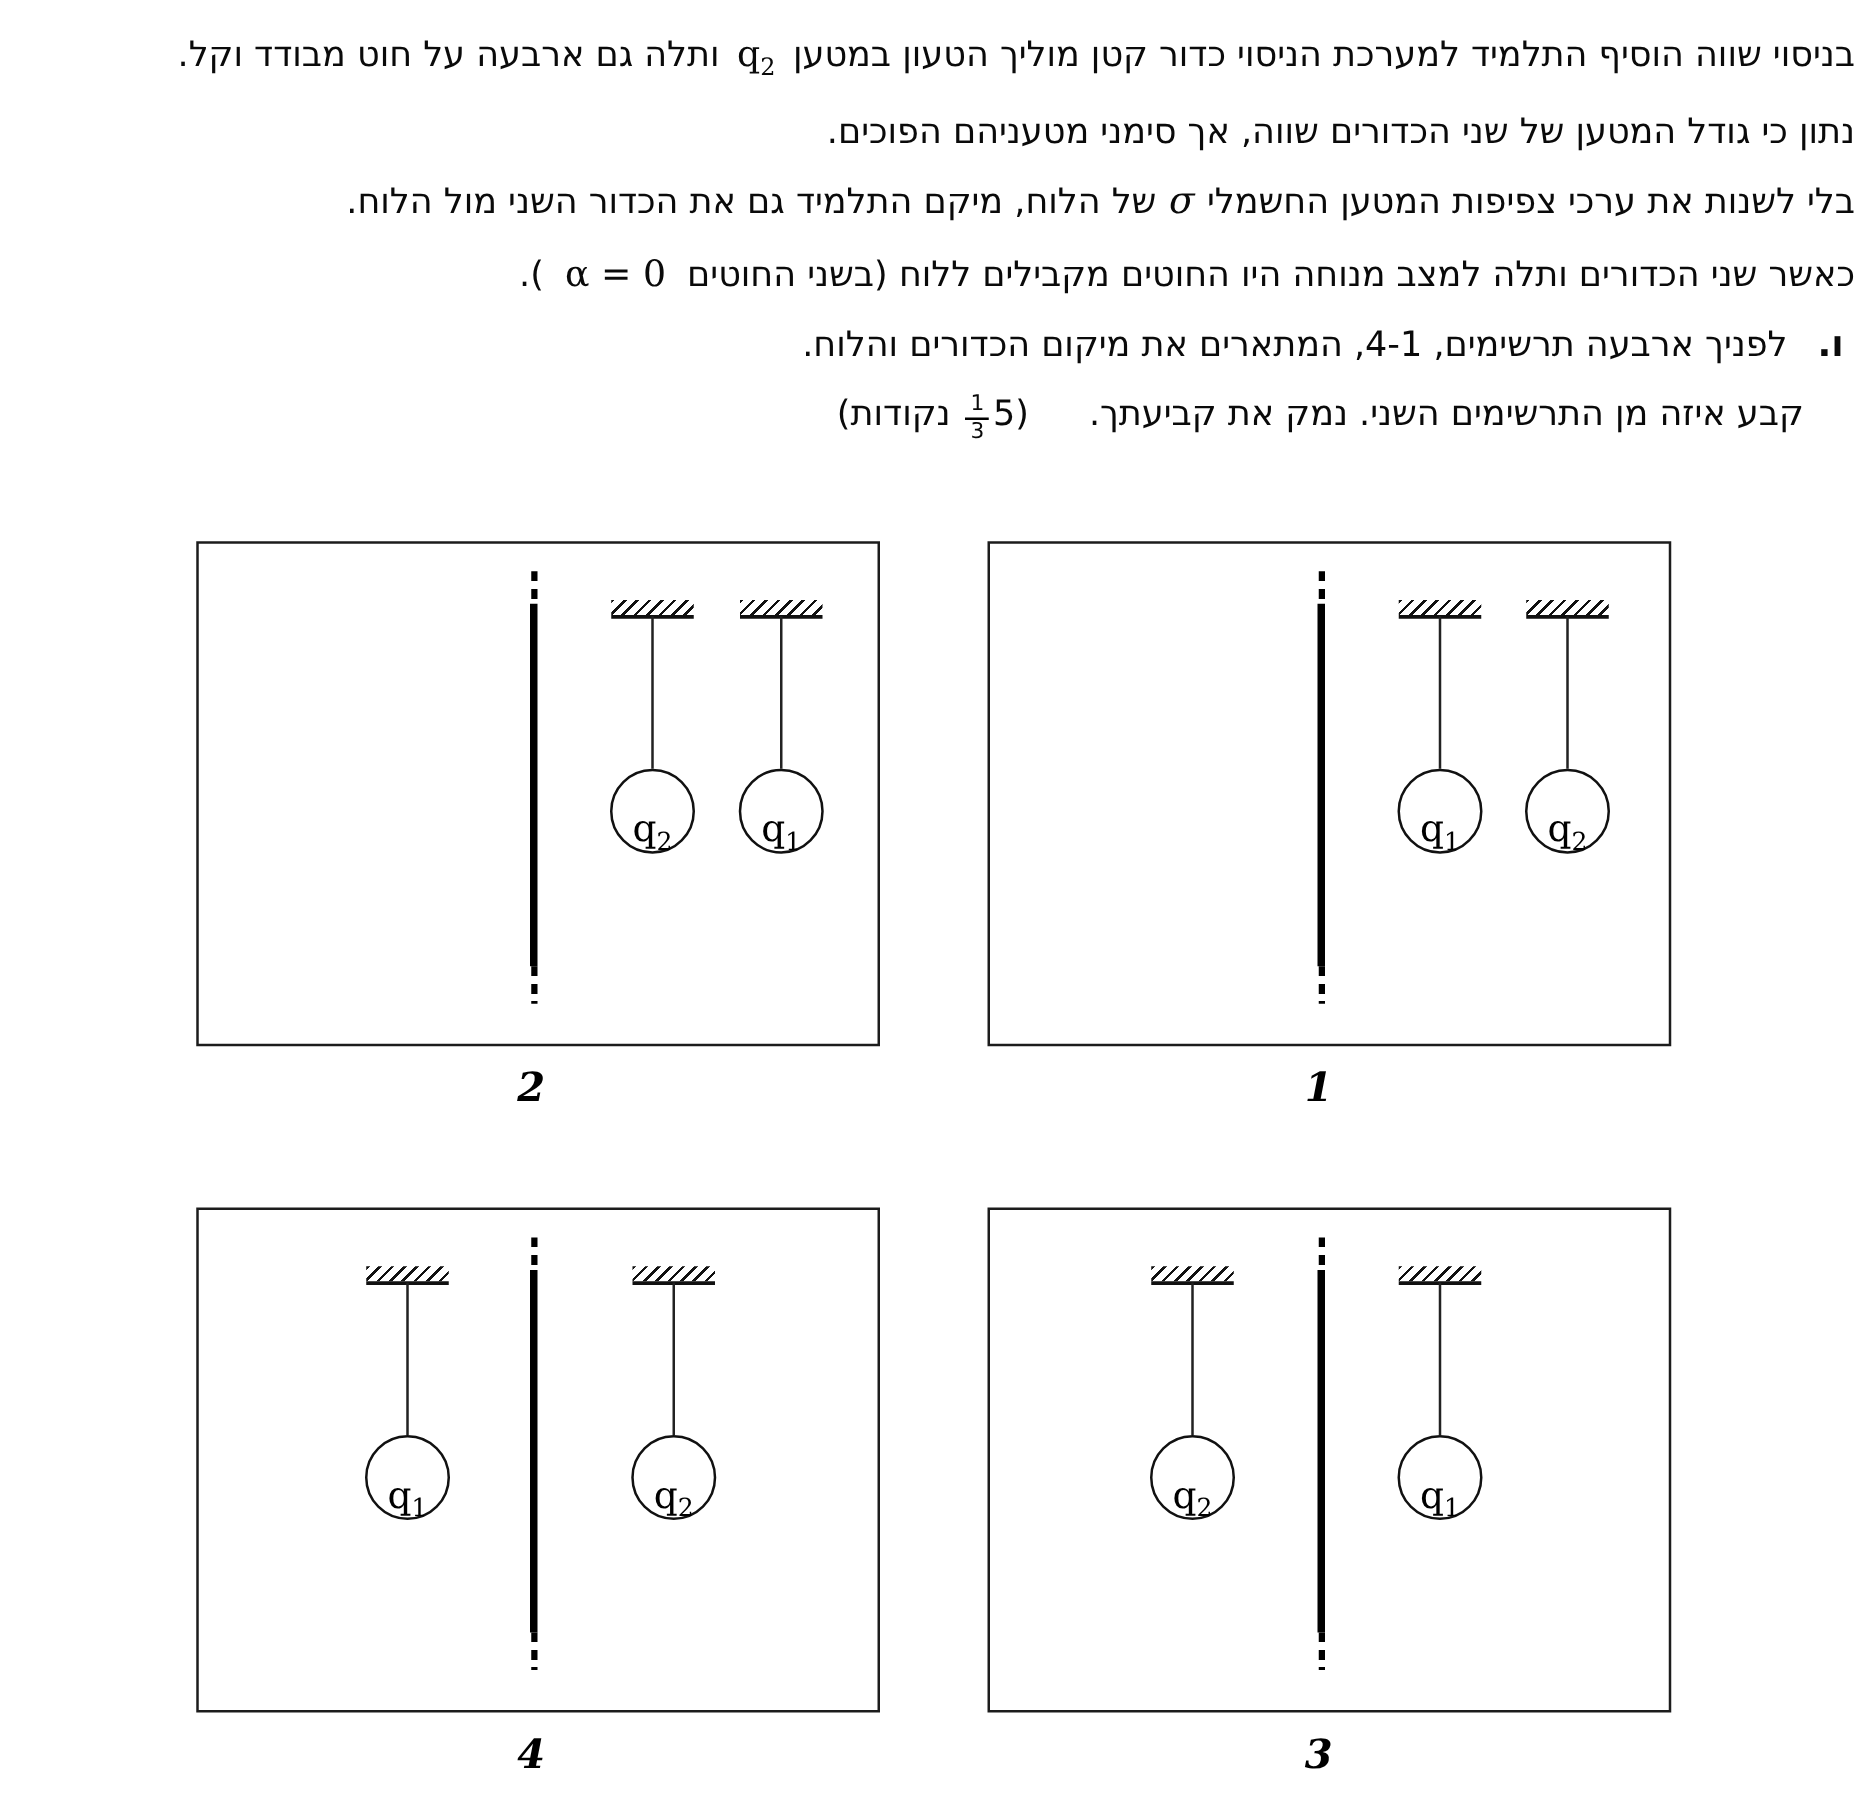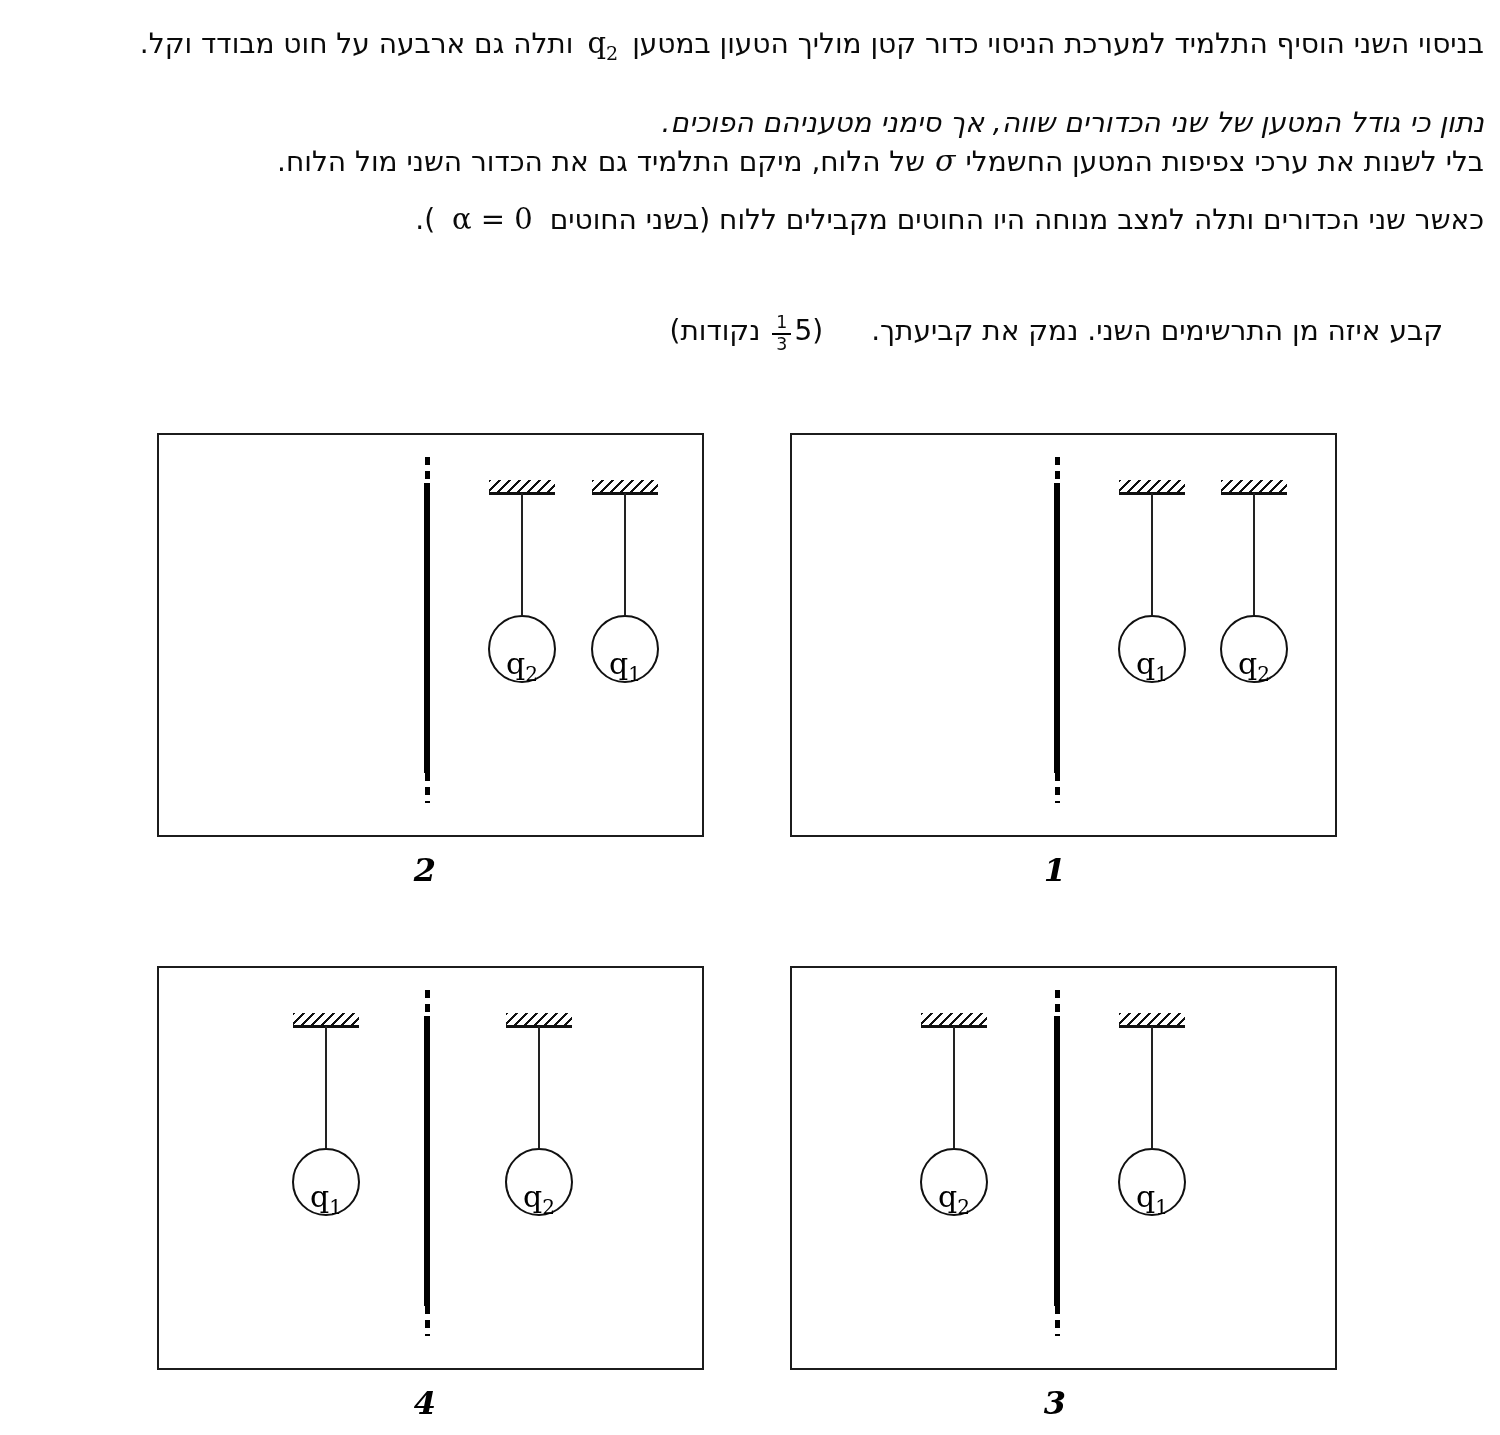--- a/index.html
+++ b/index.html
@@ -16,21 +16,21 @@
   
   .pline {
     position: absolute;
     direction: rtl;
     white-space: nowrap;
     font-size: 28px;
     line-height: 38px;
     color: #0a0a0a;
   }
   .l1 { top: 24px;  right: 16px; }
-  .l2 { top: 104px;  right: 16px; font-style: italic; }
+  .l2 { top: 86px;  right: 16px; }
   .l3 { top: 142px; right: 16px; }
   .l4 { top: 200px; right: 16px; }
   .l5 { top: 256px; right: 25px; }
   .l6 { top: 312px; right: 57px; }
 
   .math {
     font-family: "DejaVu Serif", serif;
     font-size: 29px;
   }
   .charge-sym { margin: 0 14px; }
@@ -98,37 +98,41 @@
     font-style: italic;
     font-size: 32px;
   }
 </style>
 </head>
 <body>
 
 <div id="screen">
 
   <div class="pline l1">
-    <span>בניסוי השני הוסיף התלמיד למערכת הניסוי כדור קטן מוליך הטעון במטען</span><span class="math charge-sym" dir="ltr"><span>q</span><sub>2</sub></span><span>ותלה גם ארבעה על חוט מבודד וקל.</span>
+    <span>בניסוי שווה הוסיף התלמיד למערכת הניסוי כדור קטן מוליך הטעון במטען</span><span class="math charge-sym" dir="ltr"><span>q</span><sub>2</sub></span><span>ותלה גם ארבעה על חוט מבודד וקל.</span>
   </div>
 
   <div class="pline l2">
     <span>נתון כי גודל המטען של שני הכדורים שווה, אך סימני מטעניהם הפוכים.</span>
   </div>
 
   <div class="pline l3">
     <span>בלי לשנות את ערכי צפיפות המטען החשמלי</span><span class="greek" dir="ltr">σ</span><span>של הלוח, מיקם התלמיד גם את הכדור השני מול הלוח.</span>
   </div>
 
   <div class="pline l4">
     <span>כאשר שני הכדורים ותלה למצב מנוחה היו החוטים מקבילים ללוח (בשני החוטים</span>
     <span class="math formula" dir="ltr">α = 0</span>
     <span>).</span>
   </div>
 
+  <div class="pline l5">
+    <span class="marker">ו.</span><span class="tabgap"></span><span>לפניך ארבעה תרשימים,</span>
+    <span dir="ltr">4-1</span><span>, המתארים את מיקום הכדורים והלוח.</span>
+  </div>
 
   <div class="pline l6">
     <span>קבע איזה מן התרשימים השני. נמק את קביעתך.</span><span class="bigap"></span><span><span>(</span><span>5</span><span class="frac"><span class="num">1</span><span class="den">3</span></span>
       <span>נקודות</span><span>)</span></span>
   </div>
 
   <div id="diagram-layer">
   <div class="dbox" style="left: 790px; top: 433px; width: 547px; height: 404px;">
     <div class="plate" style="left: 262px; top: 22px;">
       <div class="pdash" style="height: 26px;"></div>

